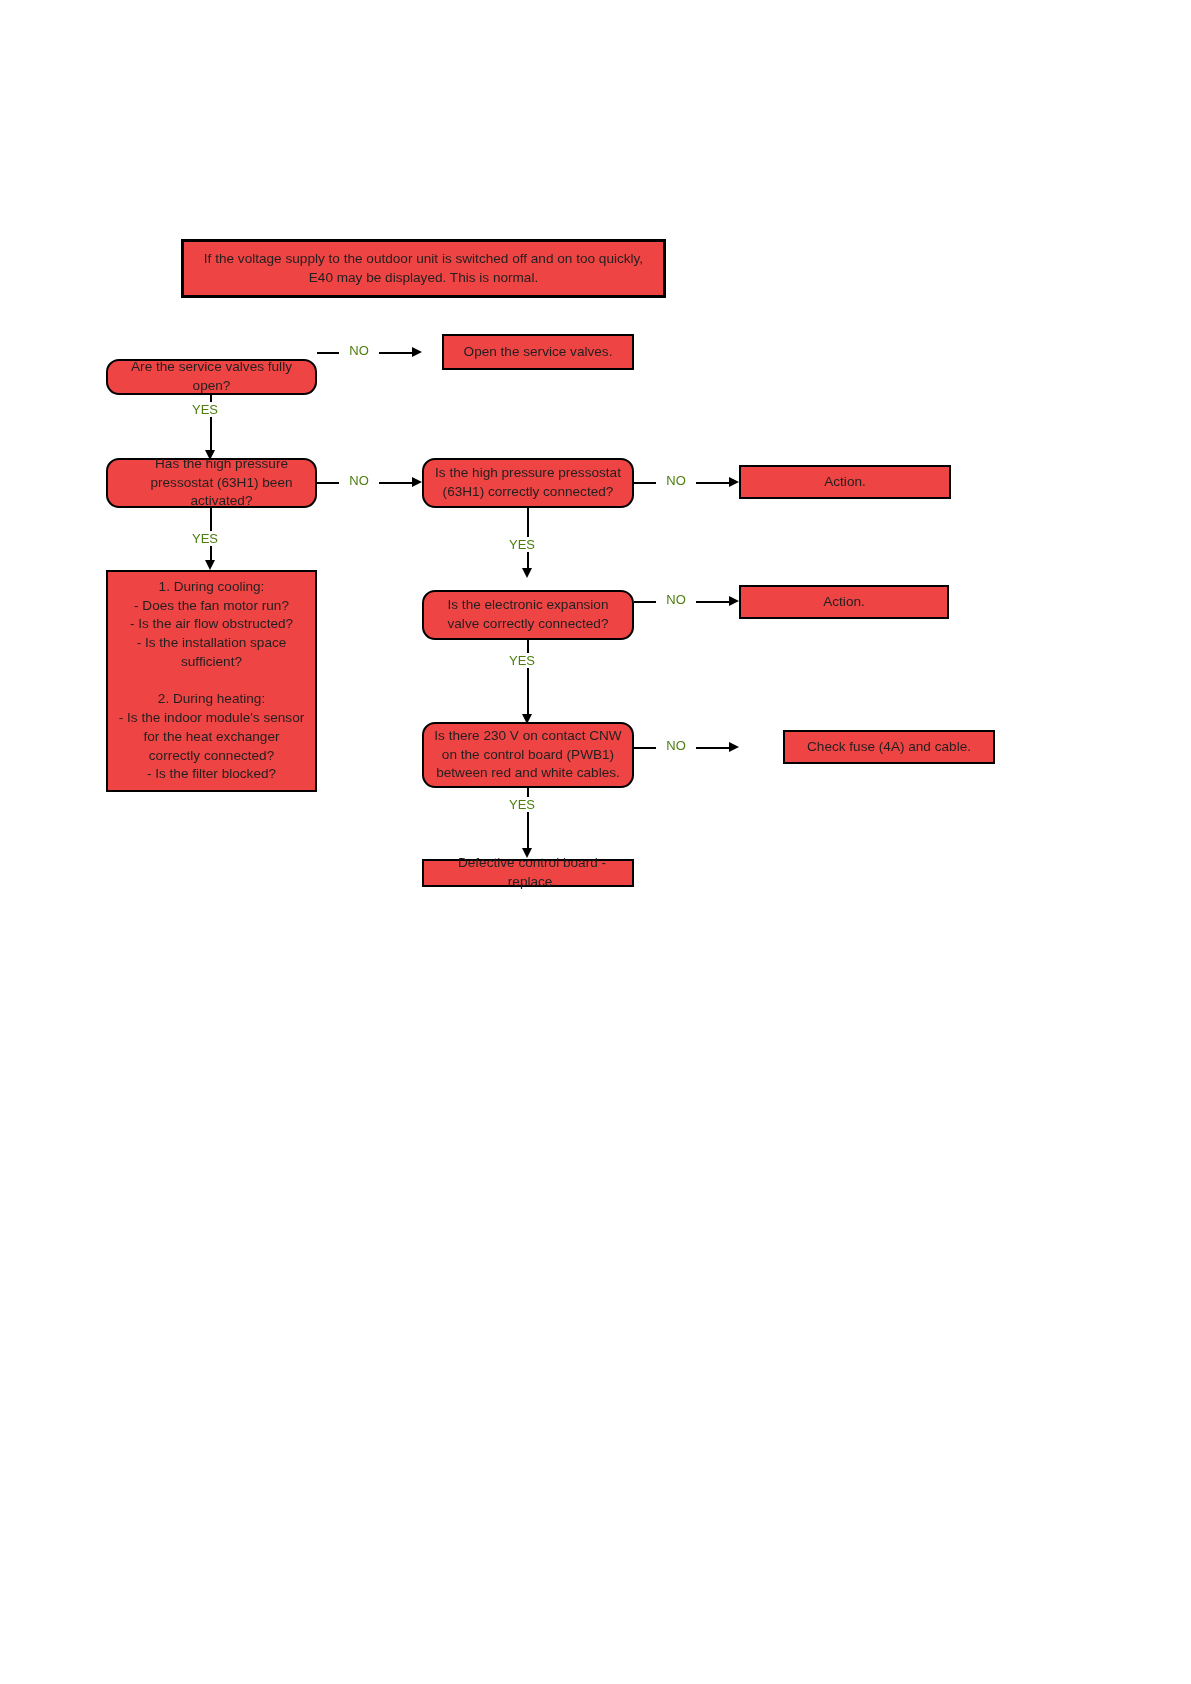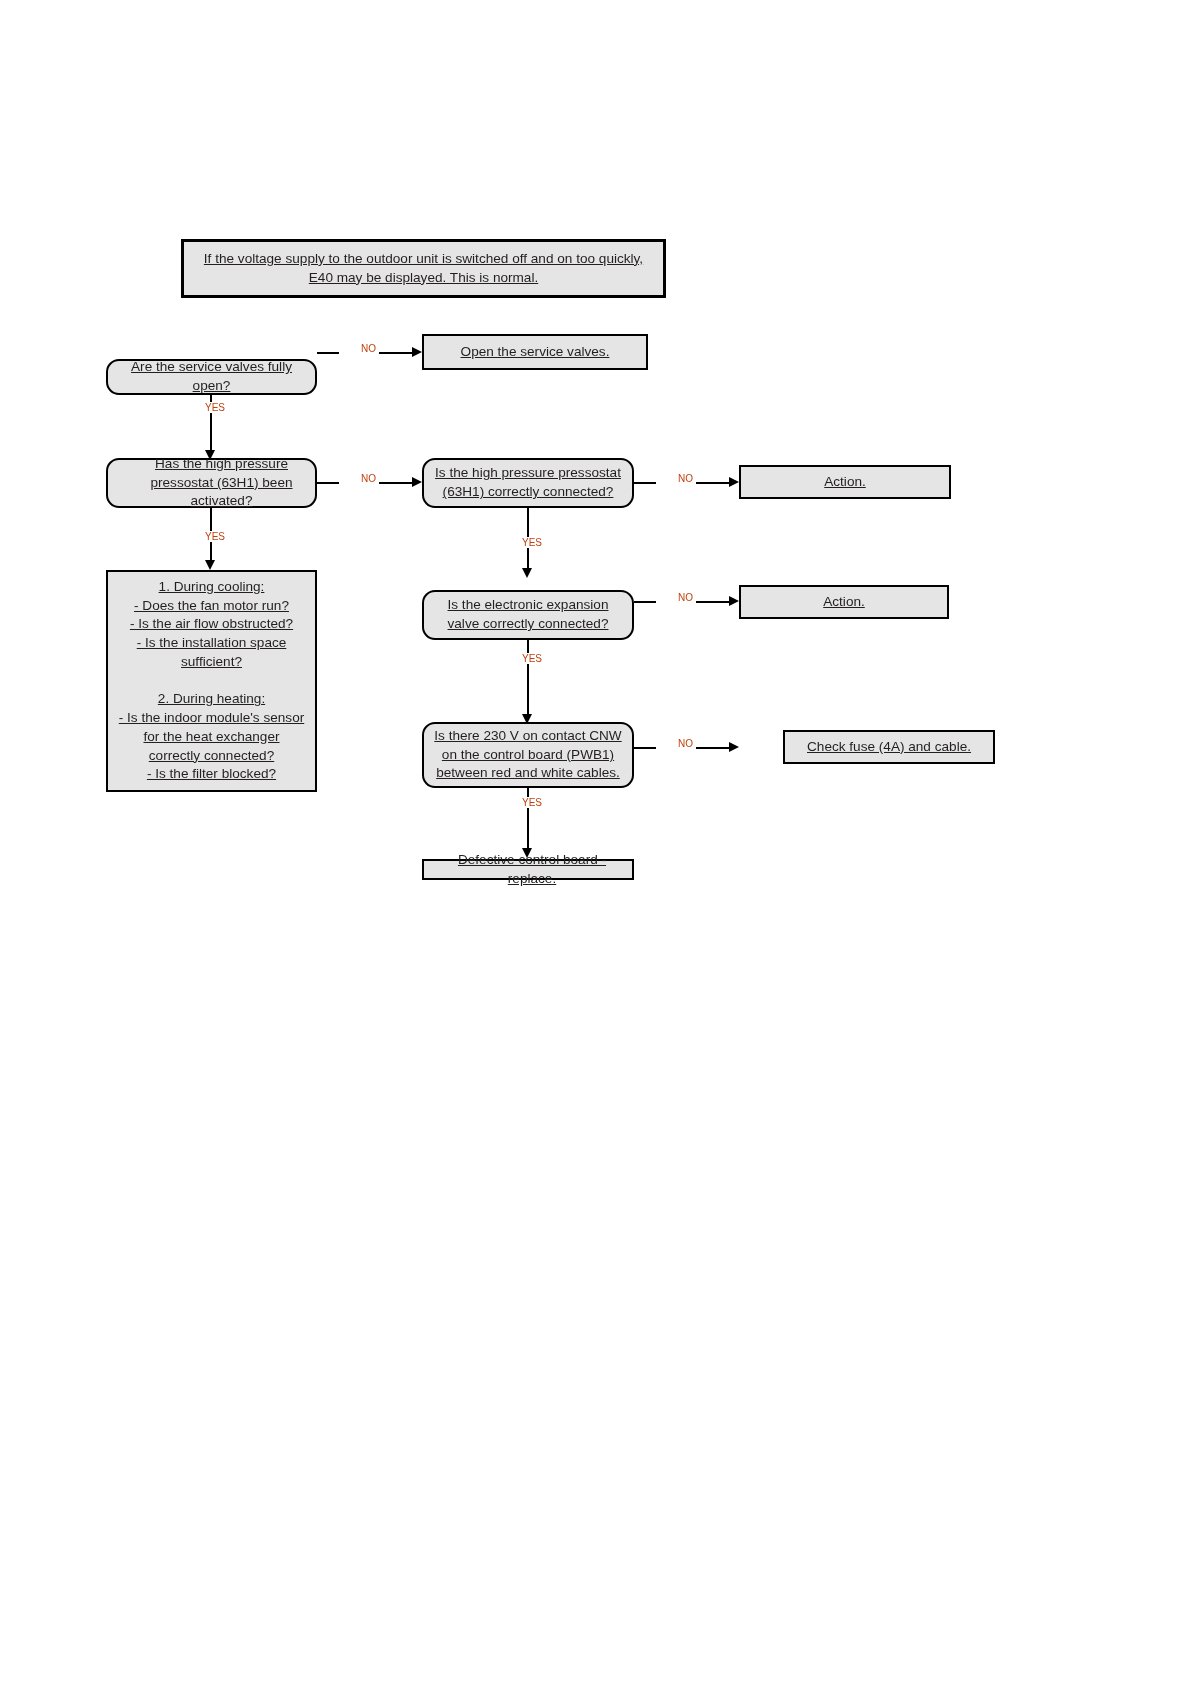--- a/index.html
+++ b/index.html
@@ -18,32 +18,31 @@
 
   .canvas {
     position: absolute;
     inset: 0;
   }
 
   
   .node {
     position: absolute;
     box-sizing: border-box;
-    background: #e5e5e5;
+    background: #ef4444;
     border: 2.2px solid #000000;
     display: flex;
     align-items: center;
     justify-content: center;
     text-align: center;
     font-size: 13.6px;
     line-height: 1.38;
     color: #231f20;
     padding: 4px 8px;
     z-index: 3;
-    text-decoration: underline;
   }
   .node.rounded {
     border-radius: 13px;
   }
   .node .txt {
     display: block;
     width: 100%;
     white-space: pre-line;
   }
 
@@ -78,25 +77,25 @@
     width: 0;
     height: 0;
     border-top: 5.5px solid transparent;
     border-bottom: 5.5px solid transparent;
     border-left: 10px solid #000000;
     z-index: 2;
   }
 
   .edge-label {
     position: absolute;
-    font-size: 10px;
-    color: #c2410c;
+    font-size: 13px;
+    color: #4d7c0f;
     background: #ffffff;
     padding: 0 3px;
-    text-align: right;
+    text-align: center;
     z-index: 2;
     white-space: nowrap;
   }
 </style>
 </head>
 <body>
 
 <div class="canvas">
 
   <div class="node note-box" style="left:181px; top:239px; width:485px; height:59px;">
@@ -104,21 +103,21 @@
   </div>
 
   <div class="node rounded" style="left:106px; top:334px; width:211px; height:36px;margin-top:25px;">
     <span class="txt">Are the service valves fully open?</span>
   </div>
 
   <div class="hline" style="left:317px; top:352px; width:96px;"></div>
   <div class="arrow-right" style="left:412px; top:347px;"></div>
   <div class="edge-label" style="left:339px; top:343px; width:34px;">NO</div>
 
-  <div class="node" style="left:422px; top:334px; width:226px; height:36px;">
+  <div class="node" style="left:442px; top:334px; width:192px; height:36px;">
     <span class="txt">Open the service valves.</span>
   </div>
 
   <div class="vline" style="left:210px; top:370px; height:82px;"></div>
   <div class="arrow-down" style="left:205px; top:450px;"></div>
   <div class="edge-label" style="left:182px; top:402px; width:40px;">YES</div>
 
   <div class="node rounded" style="left:106px; top:458px; width:211px; height:50px;padding-left:28px;">
     <span class="txt">Has the high pressure pressostat (63H1) been activated?</span>
   </div>
@@ -183,17 +182,17 @@
   <div class="edge-label" style="left:656px; top:738px; width:34px;">NO</div>
 
   <div class="node" style="left:739px; top:730px; width:212px; height:34px;margin-left:44px;">
     <span class="txt">Check fuse (4A) and cable.</span>
   </div>
 
   <div class="vline" style="left:527px; top:788px; height:62px;"></div>
   <div class="arrow-down" style="left:522px; top:848px;"></div>
   <div class="edge-label" style="left:499px; top:797px; width:40px;">YES</div>
 
-  <div class="node" style="left:422px; top:859px; width:212px; height:21px;padding-left:16px;">
+  <div class="node" style="left:422px; top:859px; width:212px; height:28px;padding-left:16px;">
     <span class="txt">Defective control board - replace.</span>
   </div>
 
 </div>
 
 </body></html>

